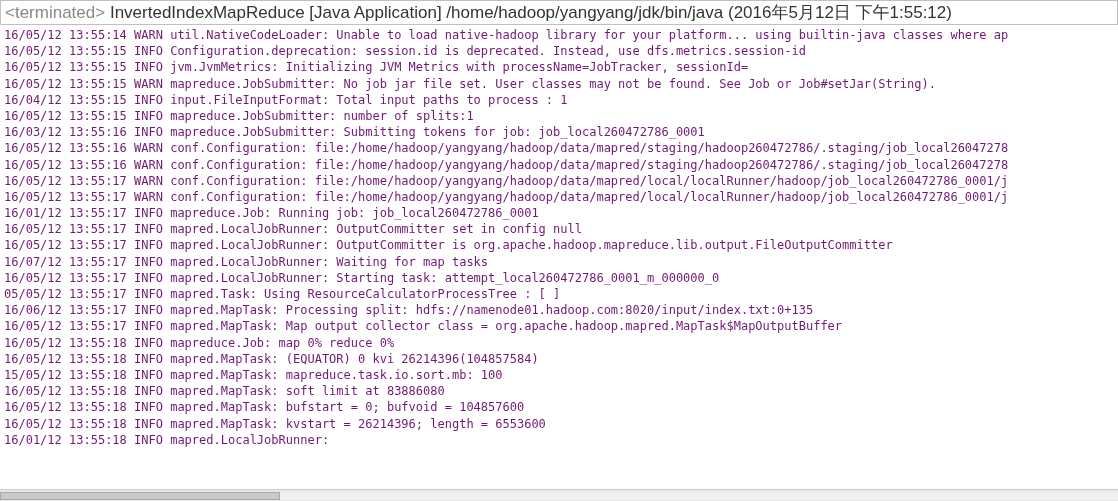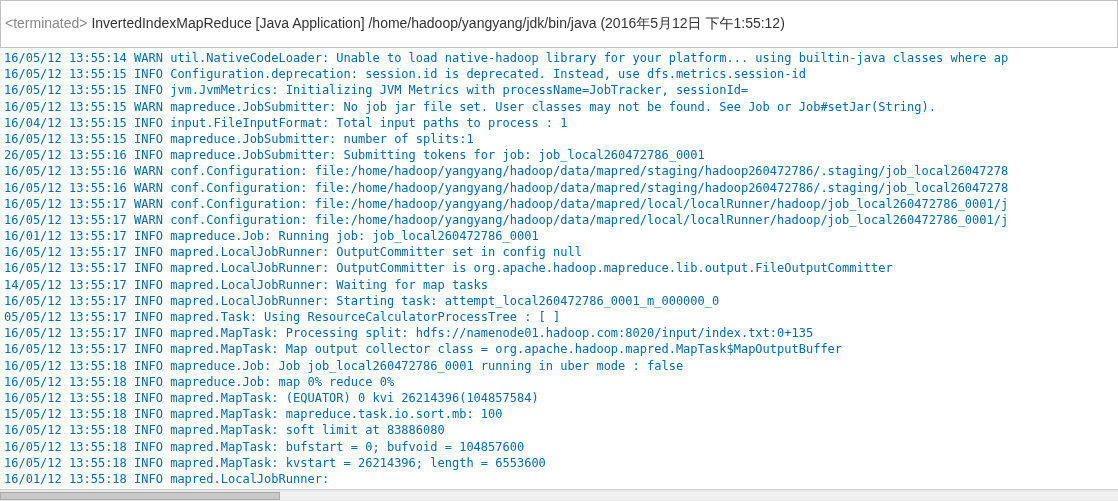--- a/index.html
+++ b/index.html
@@ -10,42 +10,42 @@
     body {
       font-family: Arial, sans-serif;
       font-size: 12px;
       background: #fff;
       width: 1118px;
       height: 501px;
       overflow: hidden;
     }
     .header {
       border: 1px solid #c0c0c0;
-      padding: 14px 4px;
-      font-size: 14px;
+      padding: 0 4px;
+      font-size: 17px;
       background: #fff;
       color: #333;
     }
     .header .terminated {
       color: #888;
     }
     .header .app-name {
       color: #333;
     }
     .console {
       padding: 2px 4px;
       font-family: "DejaVu Sans Mono", Consolas, monospace;
       font-size: 12px;
       line-height: 1.35;
       color: #c00;
       white-space: nowrap;
       overflow: hidden;
     }
     .log-line {
-      color: #0369a1;
+      color: #701a75;
     }
     .scrollbar-bottom {
       position: absolute;
       bottom: 0;
       left: 0;
       right: 0;
       height: 12px;
       background: #e8e8e8;
       border-top: 1px solid #ccc;
       display: flex;
@@ -71,34 +71,33 @@
   <span class="app-name">InvertedIndexMapReduce [Java Application] /home/hadoop/yangyang/jdk/bin/java (2016年5月12日 下午1:55:12)</span>
 </div>
 
 <div class="console" id="console-output">
 <div class="log-line">16/05/12 13:55:14 WARN util.NativeCodeLoader: Unable to load native-hadoop library for your platform... using builtin-java classes where ap</div>
     <div class="log-line">16/05/12 13:55:15 INFO Configuration.deprecation: session.id is deprecated. Instead, use dfs.metrics.session-id</div>
     <div class="log-line">16/05/12 13:55:15 INFO jvm.JvmMetrics: Initializing JVM Metrics with processName=JobTracker, sessionId=</div>
     <div class="log-line">16/05/12 13:55:15 WARN mapreduce.JobSubmitter: No job jar file set.  User classes may not be found. See Job or Job#setJar(String).</div>
     <div class="log-line">16/04/12 13:55:15 INFO input.FileInputFormat: Total input paths to process : 1</div>
     <div class="log-line">16/05/12 13:55:15 INFO mapreduce.JobSubmitter: number of splits:1</div>
-    <div class="log-line">26/05/12 13:55:16 INFO mapreduce.JobSubmitter: Submitting tokens for job: job_local260472786_0001</div>
+    <div class="log-line">16/03/12 13:55:16 INFO mapreduce.JobSubmitter: Submitting tokens for job: job_local260472786_0001</div>
     <div class="log-line">16/05/12 13:55:16 WARN conf.Configuration: file:/home/hadoop/yangyang/hadoop/data/mapred/staging/hadoop260472786/.staging/job_local26047278</div>
     <div class="log-line">16/05/12 13:55:16 WARN conf.Configuration: file:/home/hadoop/yangyang/hadoop/data/mapred/staging/hadoop260472786/.staging/job_local26047278</div>
     <div class="log-line">16/05/12 13:55:17 WARN conf.Configuration: file:/home/hadoop/yangyang/hadoop/data/mapred/local/localRunner/hadoop/job_local260472786_0001/j</div>
     <div class="log-line">16/05/12 13:55:17 WARN conf.Configuration: file:/home/hadoop/yangyang/hadoop/data/mapred/local/localRunner/hadoop/job_local260472786_0001/j</div>
     <div class="log-line">16/01/12 13:55:17 INFO mapreduce.Job: Running job: job_local260472786_0001</div>
     <div class="log-line">16/05/12 13:55:17 INFO mapred.LocalJobRunner: OutputCommitter set in config null</div>
     <div class="log-line">16/05/12 13:55:17 INFO mapred.LocalJobRunner: OutputCommitter is org.apache.hadoop.mapreduce.lib.output.FileOutputCommitter</div>
-    <div class="log-line">14/05/12 13:55:17 INFO mapred.LocalJobRunner: Waiting for map tasks</div>
+    <div class="log-line">16/07/12 13:55:17 INFO mapred.LocalJobRunner: Waiting for map tasks</div>
     <div class="log-line">16/05/12 13:55:17 INFO mapred.LocalJobRunner: Starting task: attempt_local260472786_0001_m_000000_0</div>
     <div class="log-line">05/05/12 13:55:17 INFO mapred.Task:  Using ResourceCalculatorProcessTree : [ ]</div>
-    <div class="log-line">16/05/12 13:55:17 INFO mapred.MapTask: Processing split: hdfs://namenode01.hadoop.com:8020/input/index.txt:0+135</div>
+    <div class="log-line">16/06/12 13:55:17 INFO mapred.MapTask: Processing split: hdfs://namenode01.hadoop.com:8020/input/index.txt:0+135</div>
     <div class="log-line">16/05/12 13:55:17 INFO mapred.MapTask: Map output collector class = org.apache.hadoop.mapred.MapTask$MapOutputBuffer</div>
-    <div class="log-line">16/05/12 13:55:18 INFO mapreduce.Job: Job job_local260472786_0001 running in uber mode : false</div>
     <div class="log-line">16/05/12 13:55:18 INFO mapreduce.Job:  map 0% reduce 0%</div>
     <div class="log-line">16/05/12 13:55:18 INFO mapred.MapTask: (EQUATOR) 0 kvi 26214396(104857584)</div>
     <div class="log-line">15/05/12 13:55:18 INFO mapred.MapTask: mapreduce.task.io.sort.mb: 100</div>
     <div class="log-line">16/05/12 13:55:18 INFO mapred.MapTask: soft limit at 83886080</div>
     <div class="log-line">16/05/12 13:55:18 INFO mapred.MapTask: bufstart = 0; bufvoid = 104857600</div>
     <div class="log-line">16/05/12 13:55:18 INFO mapred.MapTask: kvstart = 26214396; length = 6553600</div>
     <div class="log-line">16/01/12 13:55:18 INFO mapred.LocalJobRunner: </div>
   </div>
 
 <div class="scrollbar-bottom">

